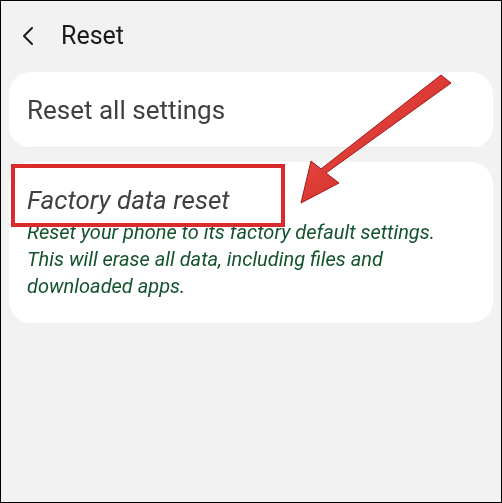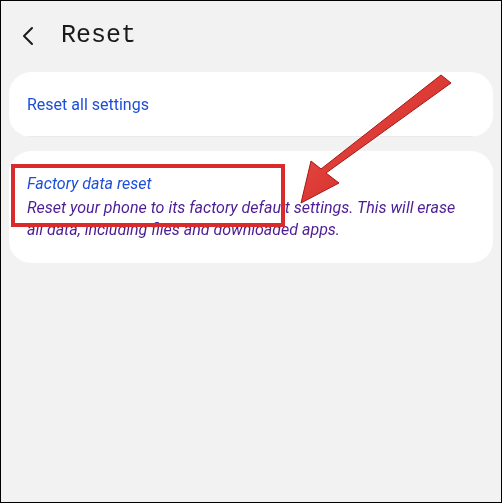--- a/index.html
+++ b/index.html
@@ -14,21 +14,20 @@
       border: 1px solid #000;
       font-family: -apple-system, BlinkMacSystemFont, 'Segoe UI', Roboto, sans-serif;
       position: relative;
       overflow: hidden;
     }
     .header {
       display: flex;
       align-items: center;
       padding: 20px 14px 22px 14px;
       gap: 18px;
-      font-family: Liberation Mono, monospace;
     }
     .back-icon {
       width: 28px;
       height: 28px;
       display: flex;
       align-items: center;
       justify-content: center;
       cursor: pointer;
     }
     .header-title {
@@ -54,27 +53,27 @@
     .list-item.with-divider::after {
       content: "";
       position: absolute;
       left: 18px;
       right: 18px;
       bottom: 0;
       height: 1px;
       background: #eaeaea;
     }
     .item-title {
-      font-size: 16px;
+      font-size: 26px;
       font-weight: 400;
-      color: #1d4ed8;
+      color: #404040;
     }
     .item-subtitle {
-      font-size: 16px;
-      color: #4c1d95;
+      font-size: 20px;
+      color: #14532d;
       margin-top: 4px;
       line-height: 1.35;
     }
     .highlight-box {
       position: absolute;
       border: 4px solid #d92b2b;
       pointer-events: none;
       z-index: 10;
     }
     .arrow-annotation {

